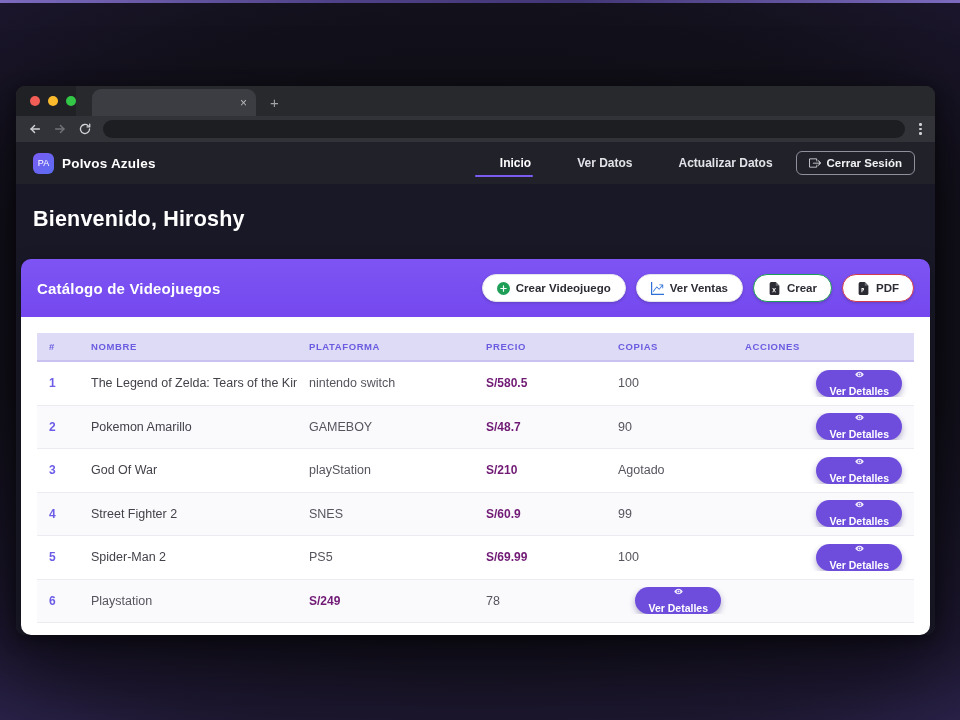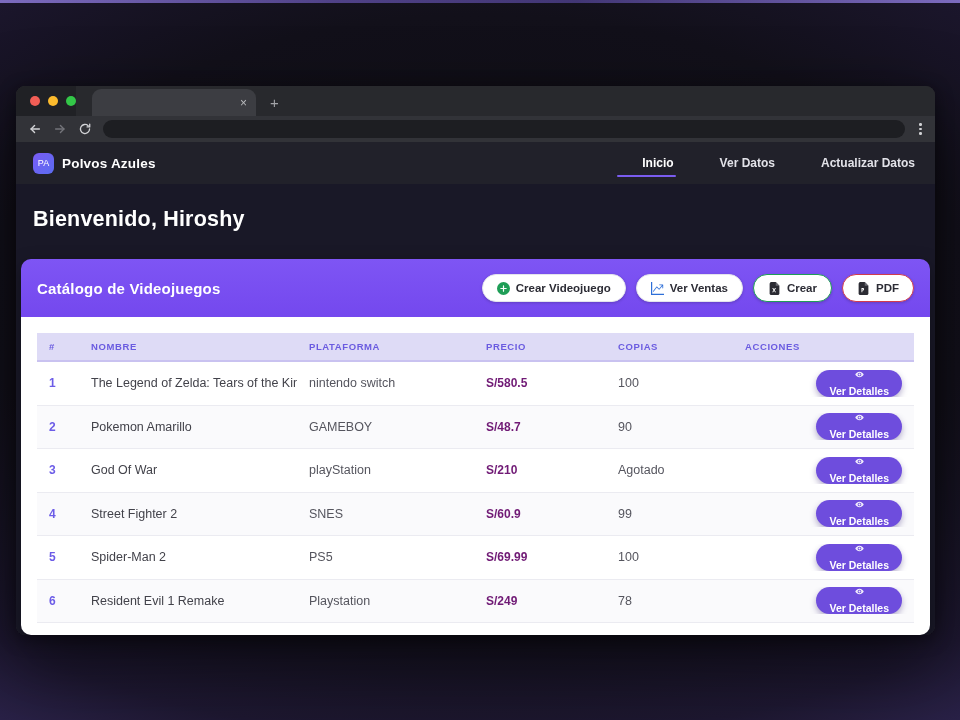--- a/index.html
+++ b/index.html
@@ -140,20 +140,27 @@
 
     <nav class="navbar">
       <div class="brand">
         <span class="logo">PA</span>
         <span class="brand-name">Polvos Azules</span>
       </div>
       <div class="nav-right">
         <a class="nav-link active">Inicio</a>
         <a class="nav-link">Ver Datos</a>
         <a class="nav-link">Actualizar Datos</a>
+        <button class="logout-btn">
+          <svg viewBox="0 0 16 16">
+              <path d="M10 12.5a.5.5 0 0 1-.5.5h-8a.5.5 0 0 1-.5-.5v-9a.5.5 0 0 1 .5-.5h8a.5.5 0 0 1 .5.5v2a.5.5 0 0 0 1 0v-2A1.5 1.5 0 0 0 9.5 2h-8A1.5 1.5 0 0 0 0 3.5v9A1.5 1.5 0 0 0 1.5 14h8a1.5 1.5 0 0 0 1.5-1.5v-2a.5.5 0 0 0-1 0v2z"></path>
+              <path d="M15.854 8.354a.5.5 0 0 0 0-.708l-3-3a.5.5 0 0 0-.708.708L14.293 7.5H5.5a.5.5 0 0 0 0 1h8.793l-2.147 2.146a.5.5 0 0 0 .708.708l3-3z"></path>
+            </svg>
+          <span>Cerrar Sesión</span>
+        </button>
       </div>
     </nav>
 
     <div class="hero">
       <h1>Bienvenido, Hiroshy</h1>
     </div>
 
     <div class="card">
       <div class="card-header">
         <div class="card-title">Catálogo de Videojuegos</div>
@@ -280,21 +287,20 @@
                       <path d="M8 3C4.3 3 1.6 5.8.5 8c1.1 2.2 3.8 5 7.5 5s6.4-2.8 7.5-5C14.4 5.8 11.7 3 8 3zm0 8.3A3.3 3.3 0 1 1 8 4.7a3.3 3.3 0 0 1 0 6.6z"></path>
                       <circle cx="8" cy="8" r="1.9"></circle>
                     </svg>
         <span>Ver Detalles</span>
       </button>
     </div>
   </div>
 
   <div class="trow tr">
     <div class="tcell c-num">6</div>
-    <div class="tcell c-name">Resident Evil 1 Remake</div>
     <div class="tcell c-platform">Playstation</div>
     <div class="tcell c-price">S/249</div>
     <div class="tcell c-copies">78</div>
     <div class="tcell c-actions">
       <button class="detail-btn">
         <svg viewBox="0 0 16 16">
                       <path d="M8 3C4.3 3 1.6 5.8.5 8c1.1 2.2 3.8 5 7.5 5s6.4-2.8 7.5-5C14.4 5.8 11.7 3 8 3zm0 8.3A3.3 3.3 0 1 1 8 4.7a3.3 3.3 0 0 1 0 6.6z"></path>
                       <circle cx="8" cy="8" r="1.9"></circle>
                     </svg>
         <span>Ver Detalles</span>

